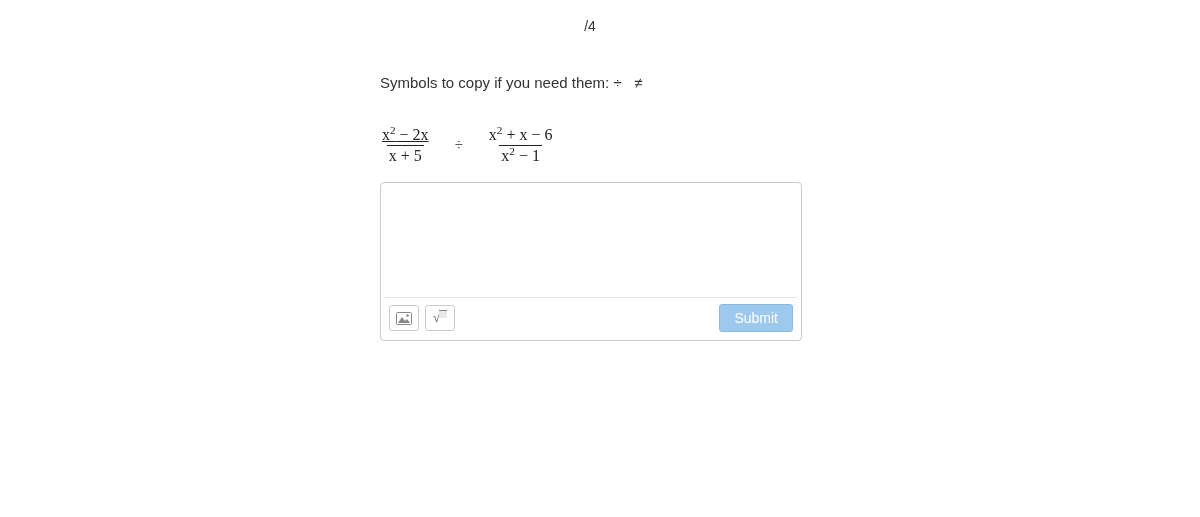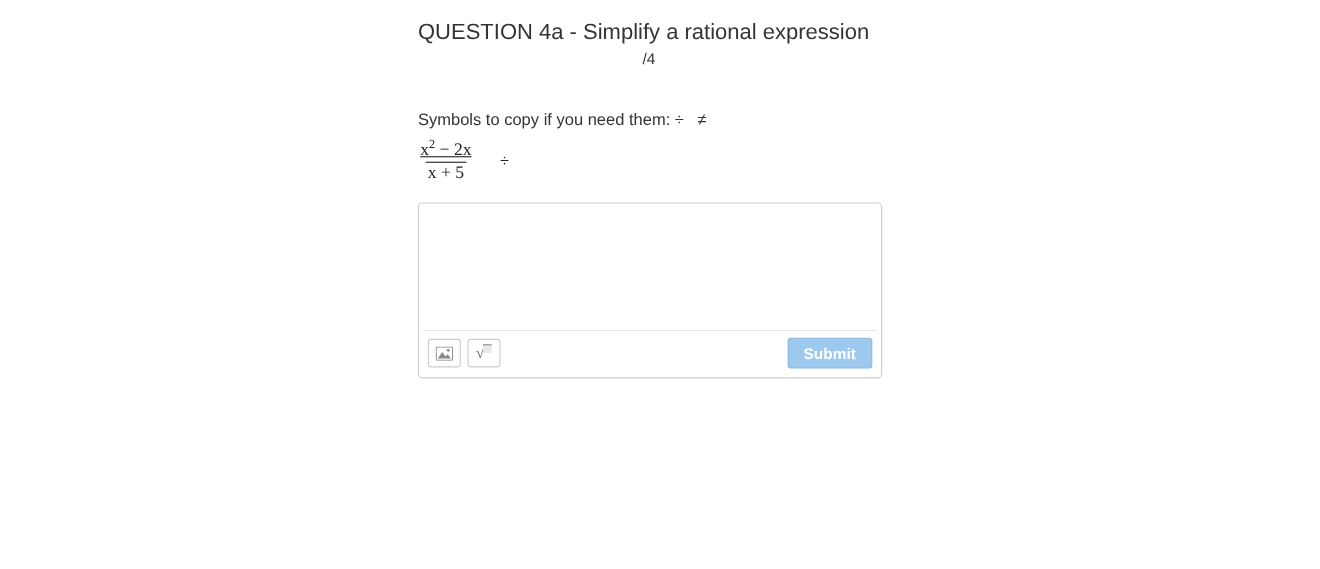--- a/index.html
+++ b/index.html
@@ -32,21 +32,21 @@
     .instructions {
       font-size: 15px;
       color: #333;
       line-height: 1.4;
       margin-bottom: 16px;
       max-width: 400px;
     }
     .symbols-line {
       font-size: 15px;
       color: #333;
-      margin-bottom: 10px;
+      margin-bottom: 35px;
     }
     .math-expr {
       font-family: "Times New Roman", Times, serif;
       font-size: 16px;
       display: flex;
       align-items: center;
       gap: 22px;
       margin-bottom: 18px;
       color: #222;
     }
@@ -111,49 +111,55 @@
     }
     .submit-btn {
       background: #9ec9ee;
       color: #fff;
       border: 1px solid #88badf;
       border-radius: 3px;
       padding: 5px 14px;
       font-size: 14px;
       cursor: pointer;
       font-family: inherit;
-      font-weight: bold;
     }
     .sqrt-glyph { font-family: "Times New Roman", serif; font-size: 14px; position: relative; }
     .sqrt-box { display:inline-block; border-top:1px solid #888; width:8px; height:8px; margin-left:-1px; vertical-align: 4px; background: #e8e8e8; }
     svg { display: block; }
   </style>
 </head>
 <body>
 
 <div class="content">
 
-  <div class="title">QUESTION 4a - Simplify a rational expression</div>
   <div class="marks">/4</div>
 
 
   <p class="symbols-line">
     <span>Symbols to copy if you need them: </span>
     <span>÷</span>&nbsp;&nbsp;
     <span>≠</span>
   </p>
 
   <div class="math-expr">
     <span class="fraction underline-top">
       <span class="num">
         <span>x</span><sup>2</sup><span> − 2x</span>
       </span>
       <span class="den">x + 5</span>
     </span>
     <span class="divop">÷</span>
+    <span class="fraction">
+      <span class="num">
+        <span>x</span><sup>2</sup><span> + x − 6</span>
+      </span>
+      <span class="den">
+        <span>x</span><sup>2</sup><span> − 1</span>
+      </span>
+    </span>
   </div>
 
   <div class="answer-area">
     <textarea class="answer-input" value="" style=""></textarea>
     <div class="toolbar">
       <div class="tool-buttons">
         <div class="tool-btn" title="image">
           <span>
             <svg width="16" height="13" viewBox="0 0 16 13">
               <rect x="0.5" y="0.5" width="15" height="12" rx="1" fill="none" stroke="#888" stroke-width="1"></rect>

